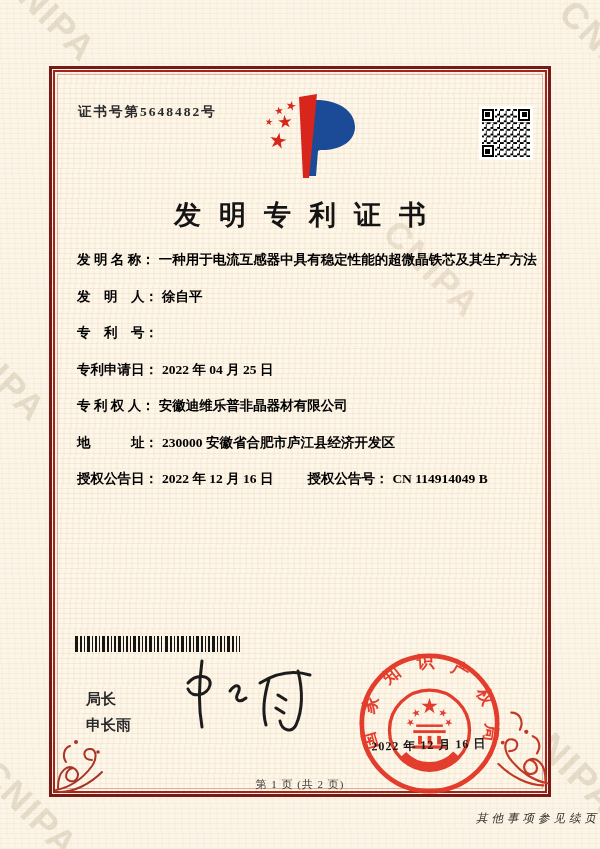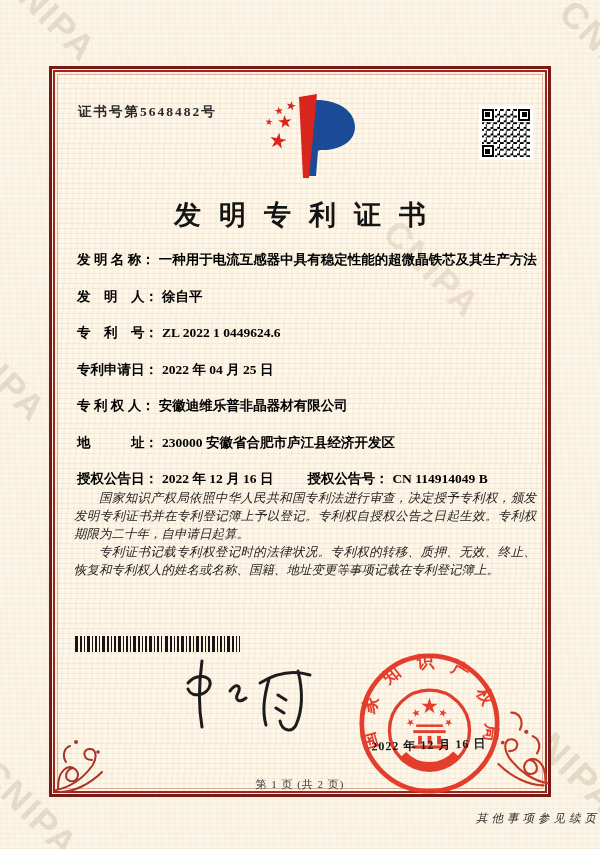--- a/index.html
+++ b/index.html
@@ -185,21 +185,20 @@
       <div class="field-row">
         <span class="field-label">发 明 名 称：</span>
         <span class="field-value">一种用于电流互感器中具有稳定性能的超微晶铁芯及其生产方法</span>
       </div>
       <div class="field-row">
         <span class="field-label">发　明　人：</span>
         <span class="field-value">徐自平</span>
       </div>
       <div class="field-row">
         <span class="field-label">专　利　号：</span>
-        <span class="field-value">ZL 2022 1 0449624.6</span>
       </div>
       <div class="field-row">
         <span class="field-label">专利申请日：</span>
         <span class="field-value">2022 年 04 月 25 日</span>
       </div>
       <div class="field-row">
         <span class="field-label">专 利 权 人：</span>
         <span class="field-value">安徽迪维乐普非晶器材有限公司</span>
       </div>
       <div class="field-row">
@@ -208,24 +207,20 @@
       </div>
       <div class="field-row grant-row">
         <span class="field-label">授权公告日：</span>
         <span class="field-value">2022 年 12 月 16 日</span>
         <span class="gap"></span>
         <span class="field-label">授权公告号：</span>
         <span class="field-value">CN 114914049 B</span>
       </div>
     </div>
 
-    <div class="paras">
-      <p>国家知识产权局依照中华人民共和国专利法进行审查，决定授予专利权，颁发发明专利证书并在专利登记簿上予以登记。专利权自授权公告之日起生效。专利权期限为二十年，自申请日起算。</p>
-      <p>专利证书记载专利权登记时的法律状况。专利权的转移、质押、无效、终止、恢复和专利权人的姓名或名称、国籍、地址变更等事项记载在专利登记簿上。</p>
-    </div>
 
     <svg class="barcode" viewBox="0 0 165 16" preserveAspectRatio="none">
       <g fill="#151515">
         <rect x="0" width="3" height="16"></rect>
           <rect x="5" width="2" height="16"></rect>
           <rect x="9" width="1" height="16"></rect>
         <rect x="12" width="3" height="16"></rect>
           <rect x="17" width="1" height="16"></rect>
           <rect x="20" width="2" height="16"></rect>
         <rect x="24" width="1" height="16"></rect>
@@ -261,20 +256,24 @@
         <rect x="142" width="1" height="16"></rect>
           <rect x="145" width="2" height="16"></rect>
           <rect x="149" width="1" height="16"></rect>
         <rect x="152" width="3" height="16"></rect>
           <rect x="157" width="2" height="16"></rect>
           <rect x="161" width="1" height="16"></rect>
         <rect x="164" width="1" height="16"></rect>
       </g>
     </svg>
 
+    <div class="director">
+      <div>局长</div>
+      <div>申长雨</div>
+    </div>
 
     <svg class="signature" viewBox="0 0 155 85">
       <g fill="none" stroke="#1c1c1c" stroke-width="3" stroke-linecap="round">
         <path d="M30 6 C27 28 26 50 30 72"></path>
         <path d="M16 28 C24 18 40 20 38 30 C36 40 20 44 16 34"></path>
         <path d="M58 36 C64 28 70 30 66 38 C62 46 68 48 74 43"></path>
         <path d="M88 28 C104 18 122 15 138 20"></path>
         <path d="M97 24 C92 42 90 56 94 70"></path>
         <path d="M126 16 C131 36 131 54 124 70 C120 78 110 76 108 66"></path>
         <path d="M106 40 l8 5"></path>

